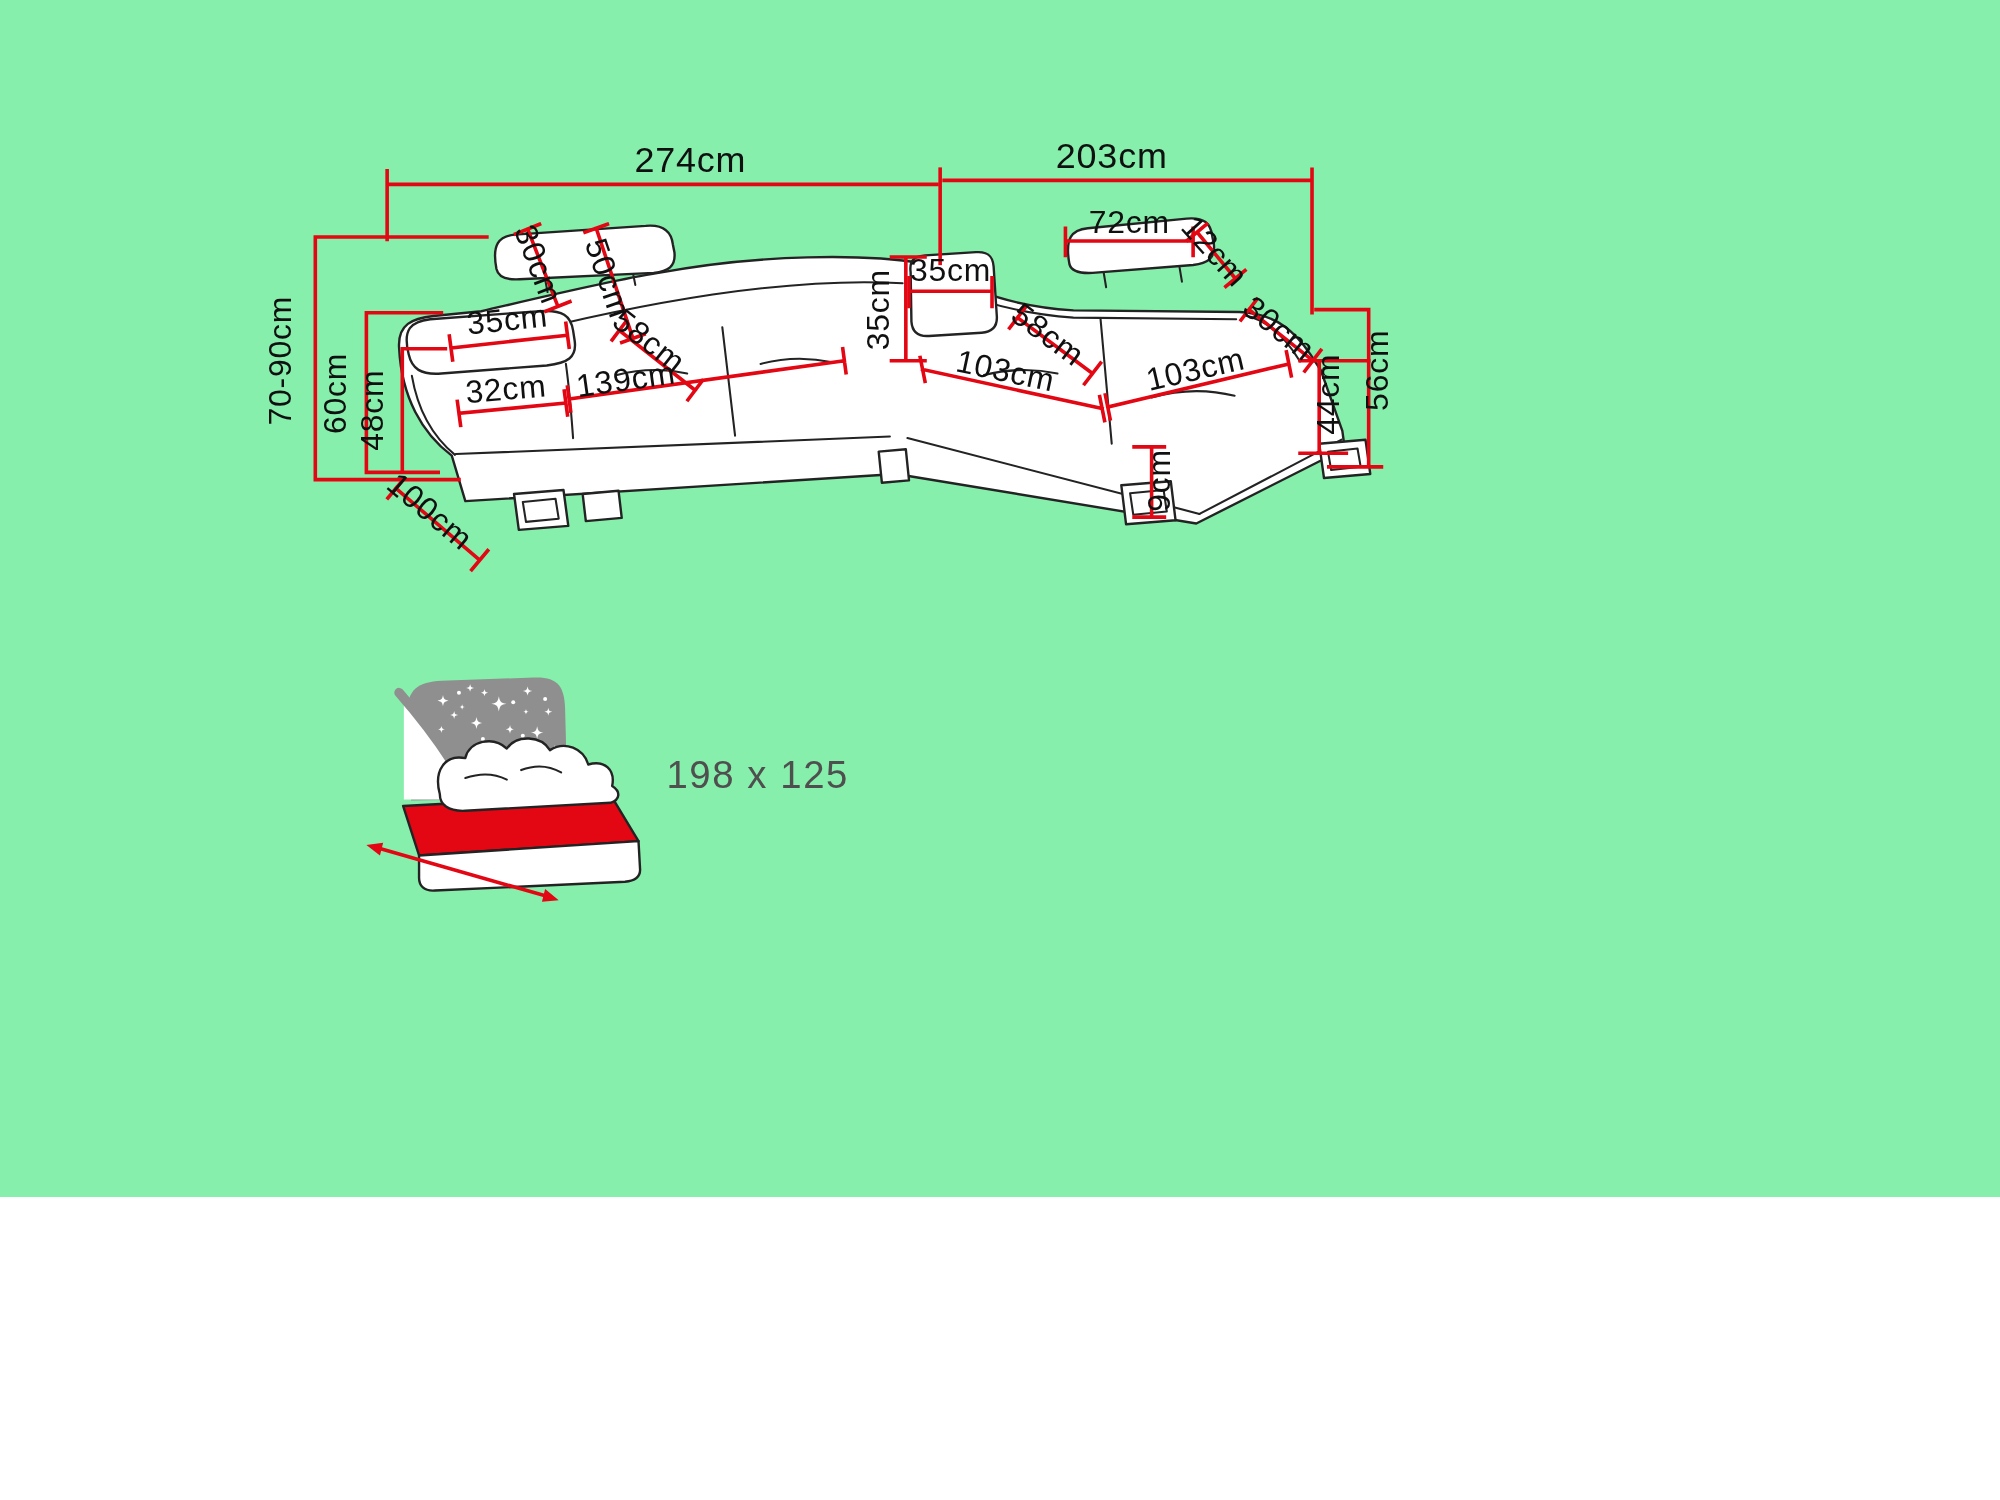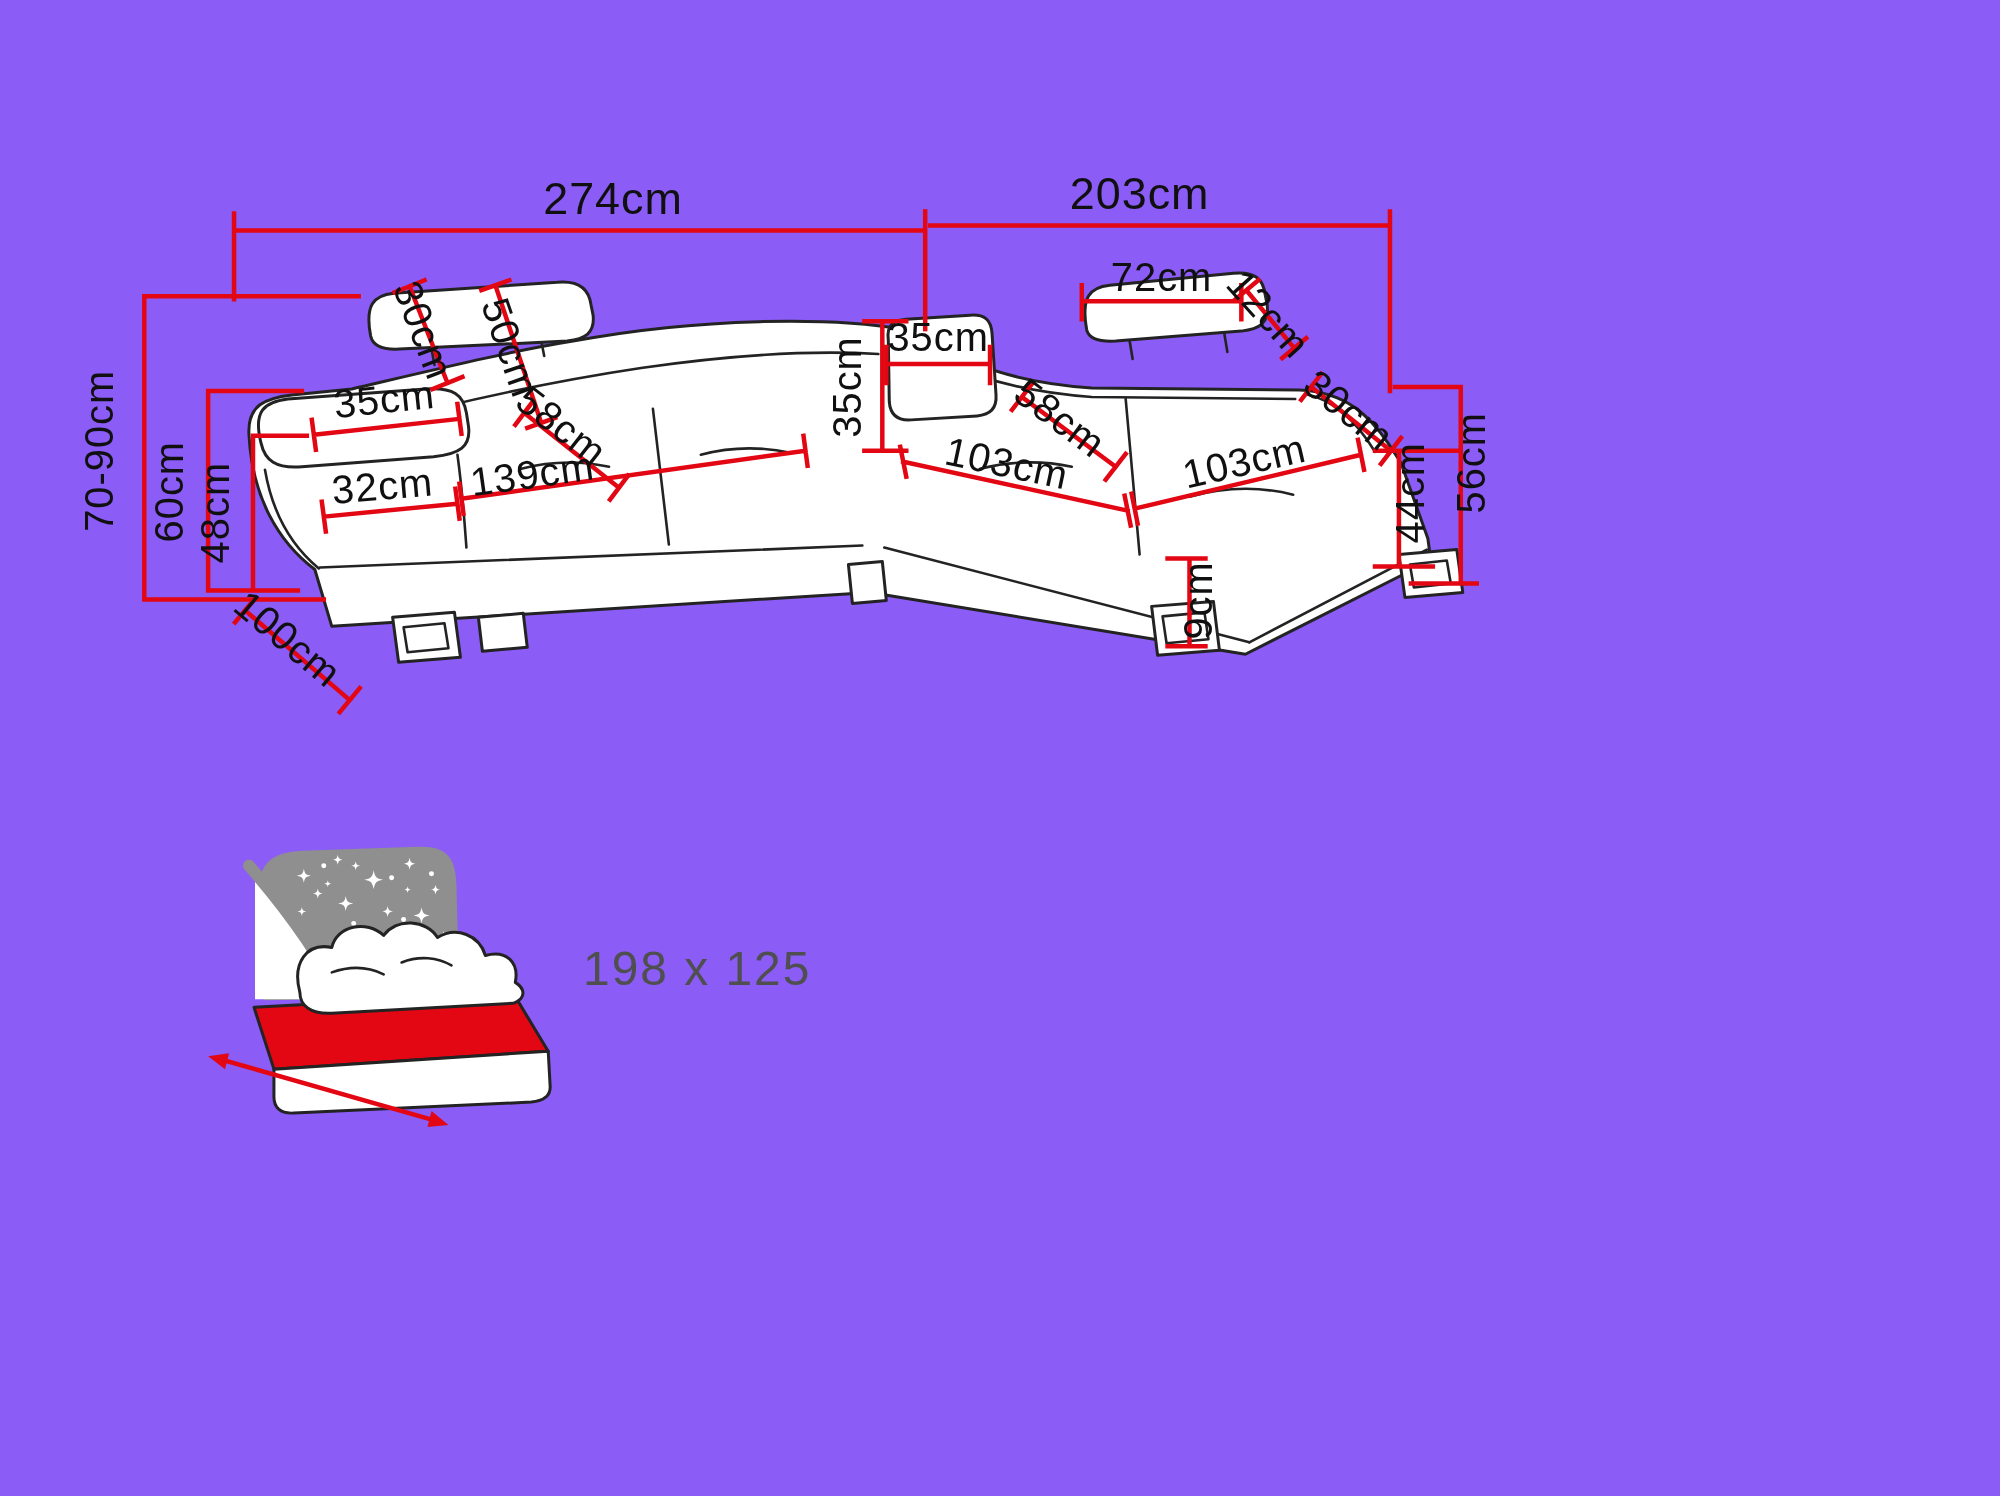--- a/index.html
+++ b/index.html
@@ -1,17 +1,17 @@
 <!DOCTYPE html>
 <html><head>
 <meta charset="utf-8">
 <style>
   * { margin:0; padding:0; box-sizing:border-box; }
   html,body { background:#ffffff; font-family:"Liberation Sans", sans-serif; }
-  .stage { position:relative; width:2000px; height:1496px; background:#8b5cf6; overflow:hidden; }
+  .stage { position:relative; width:2000px; height:1197px; background:#86efac; overflow:hidden; }
   svg { display:block; width:100%; height:100%; }
 
   .outline { fill:#ffffff; stroke:#232323; stroke-width:3; stroke-linejoin:round; stroke-linecap:round; }
   .seam    { fill:none;    stroke:#232323; stroke-width:2.6; stroke-linejoin:round; stroke-linecap:round; }
   .dim     { fill:none;    stroke:#e30613; stroke-width:4.5; stroke-linecap:square; }
 
   .lbl { font-family:"Liberation Sans", sans-serif; font-size:40px; letter-spacing:1px;
          fill:#101010; text-anchor:middle; }
   .lbl-big { font-size:45px; }
   .bed-label { font-family:"Liberation Sans", sans-serif; font-size:48px; letter-spacing:2px;

